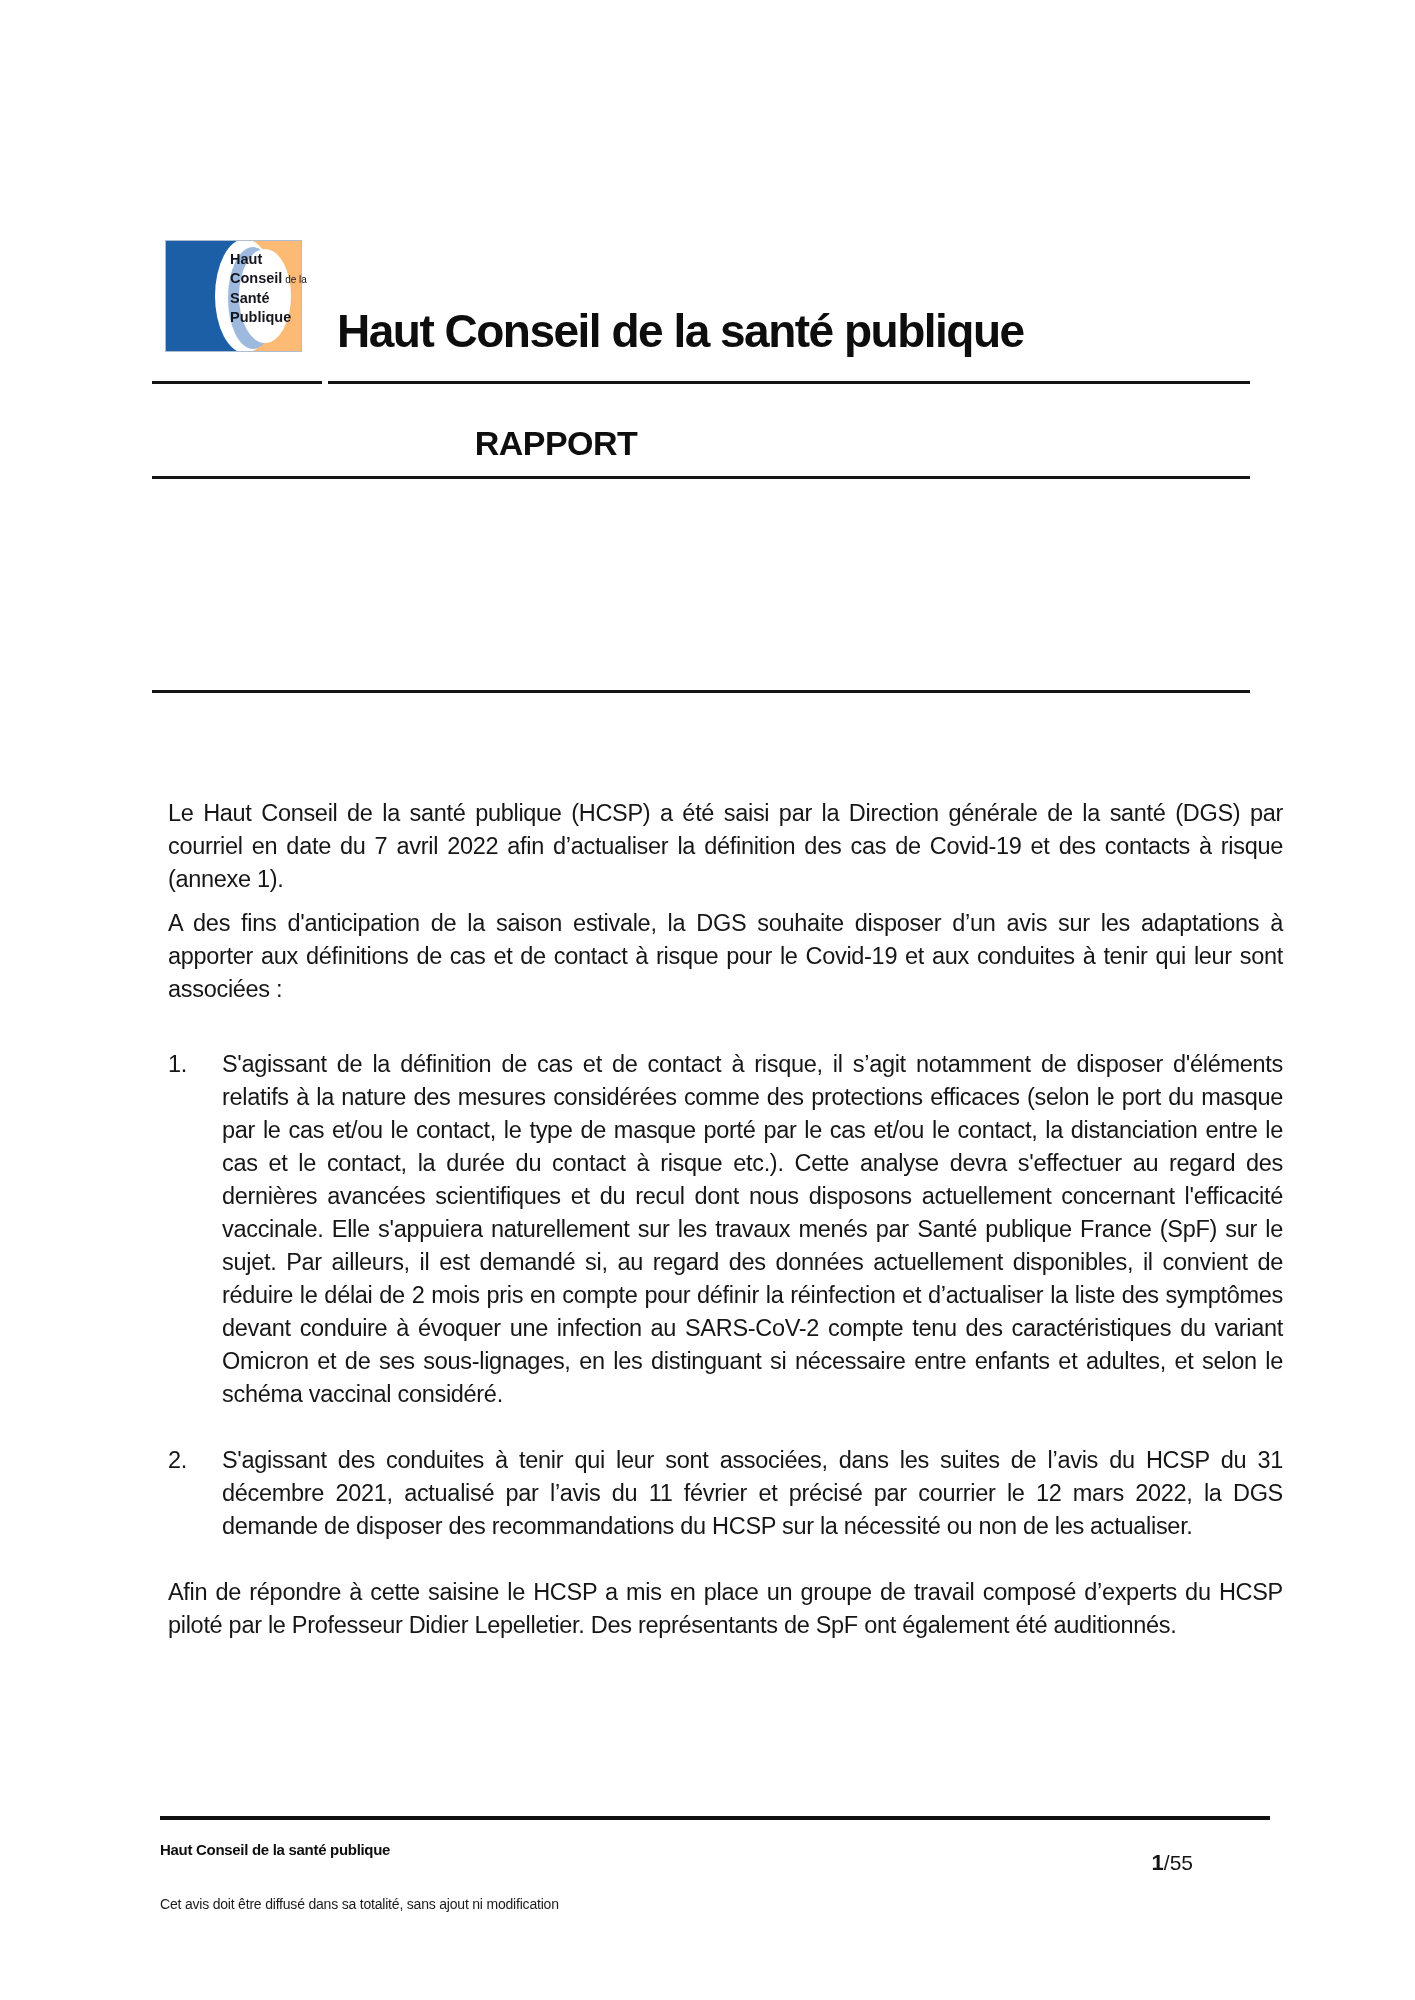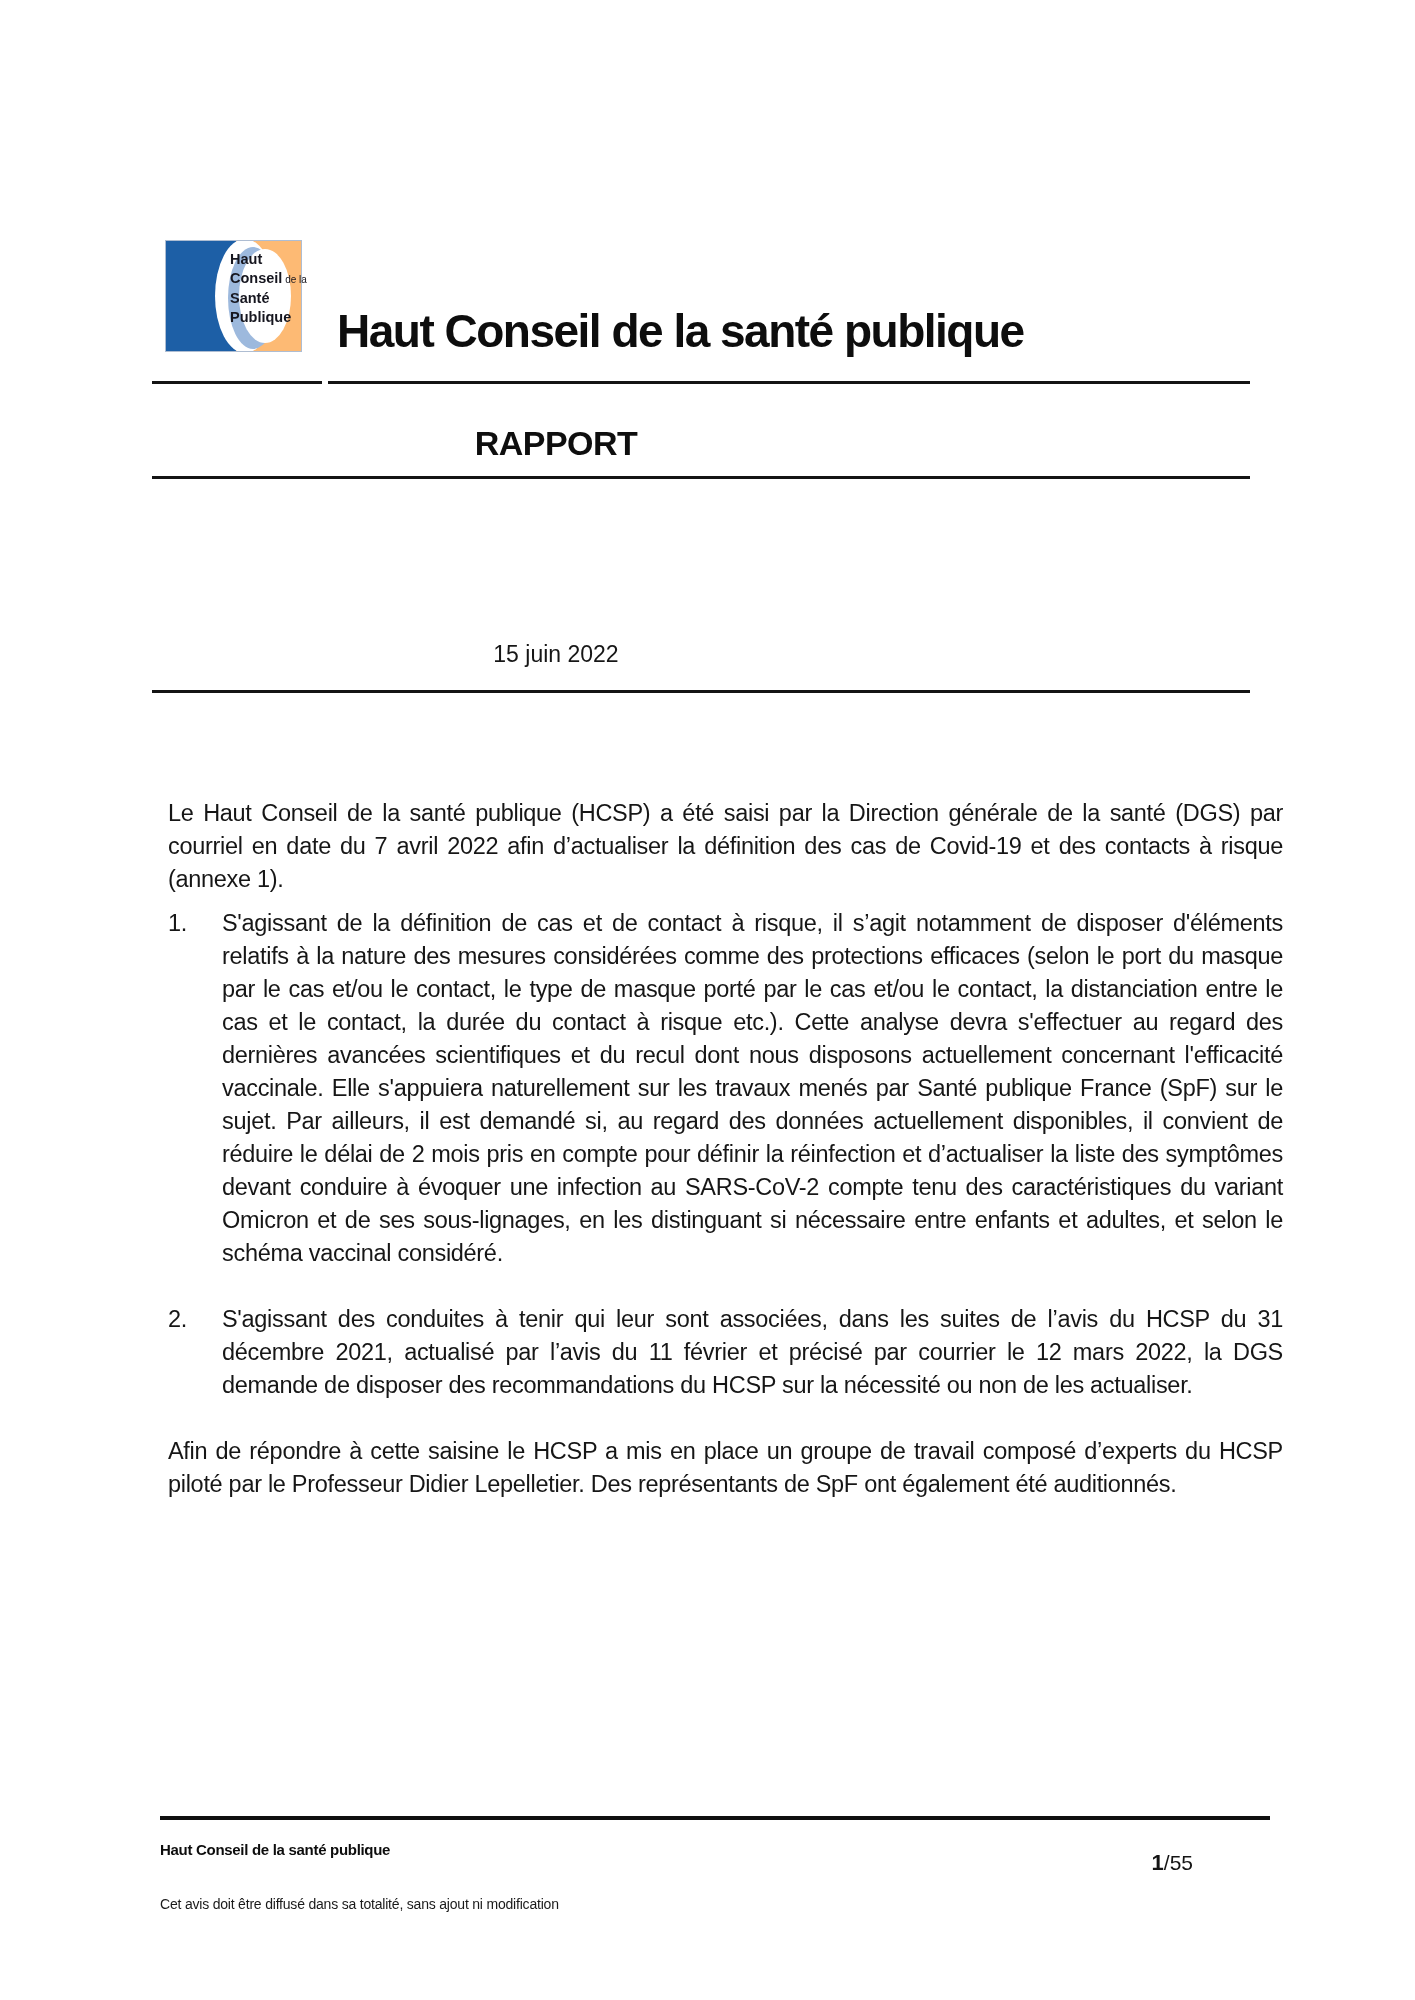--- a/index.html
+++ b/index.html
@@ -97,25 +97,25 @@
 
   <div class="rule rule-a1"></div>
   <div class="rule rule-a2"></div>
 
   <div class="heading-col rapport">RAPPORT</div>
   <div class="rule rule-b"></div>
 
   <div class="heading-col subtitle">
   </div>
 
-  <div class="heading-col doc-date">15 juin 2022</div>
   <div class="rule rule-c"></div>
 
   <div class="body-col">
     <p>Le Haut Conseil de la santé publique (HCSP) a été saisi par la Direction générale de la santé (DGS) par courriel en date du 7 avril 2022 afin d’actualiser la définition des cas de Covid-19 et des contacts à risque (annexe 1).</p>
+    <p class="pre-list">A des fins d'anticipation de la saison estivale, la DGS souhaite disposer d’un avis sur les adaptations à apporter aux définitions de cas et de contact à risque pour le Covid-19 et aux conduites à tenir qui leur sont associées :</p>
 
     <div class="num-list">
       <div class="num-item">
         <div class="num">1.</div>
         <div class="txt">S'agissant de la définition de cas et de contact à risque, il s’agit notamment de disposer d'éléments relatifs à la nature des mesures considérées comme des protections efficaces (selon le port du masque par le cas et/ou le contact, le type de masque porté par le cas et/ou le contact, la distanciation entre le cas et le contact, la durée du contact à risque etc.). Cette analyse devra s'effectuer au regard des dernières avancées scientifiques et du recul dont nous disposons actuellement concernant l'efficacité vaccinale. Elle s'appuiera naturellement sur les travaux menés par Santé publique France (SpF) sur le sujet. Par ailleurs, il est demandé si, au regard des données actuellement disponibles, il convient de réduire le délai de 2 mois pris en compte pour définir la réinfection et d’actualiser la liste des symptômes devant conduire à évoquer une infection au SARS-CoV-2 compte tenu des caractéristiques du variant Omicron et de ses sous-lignages, en les distinguant si nécessaire entre enfants et adultes, et selon le schéma vaccinal considéré.</div>
       </div>
       <div class="num-item">
         <div class="num">2.</div>
         <div class="txt">S'agissant des conduites à tenir qui leur sont associées, dans les suites de l’avis du HCSP du 31 décembre 2021, actualisé par l’avis du 11 février et précisé par courrier le 12 mars 2022, la DGS demande de disposer des recommandations du HCSP sur la nécessité ou non de les actualiser.</div>
       </div>

